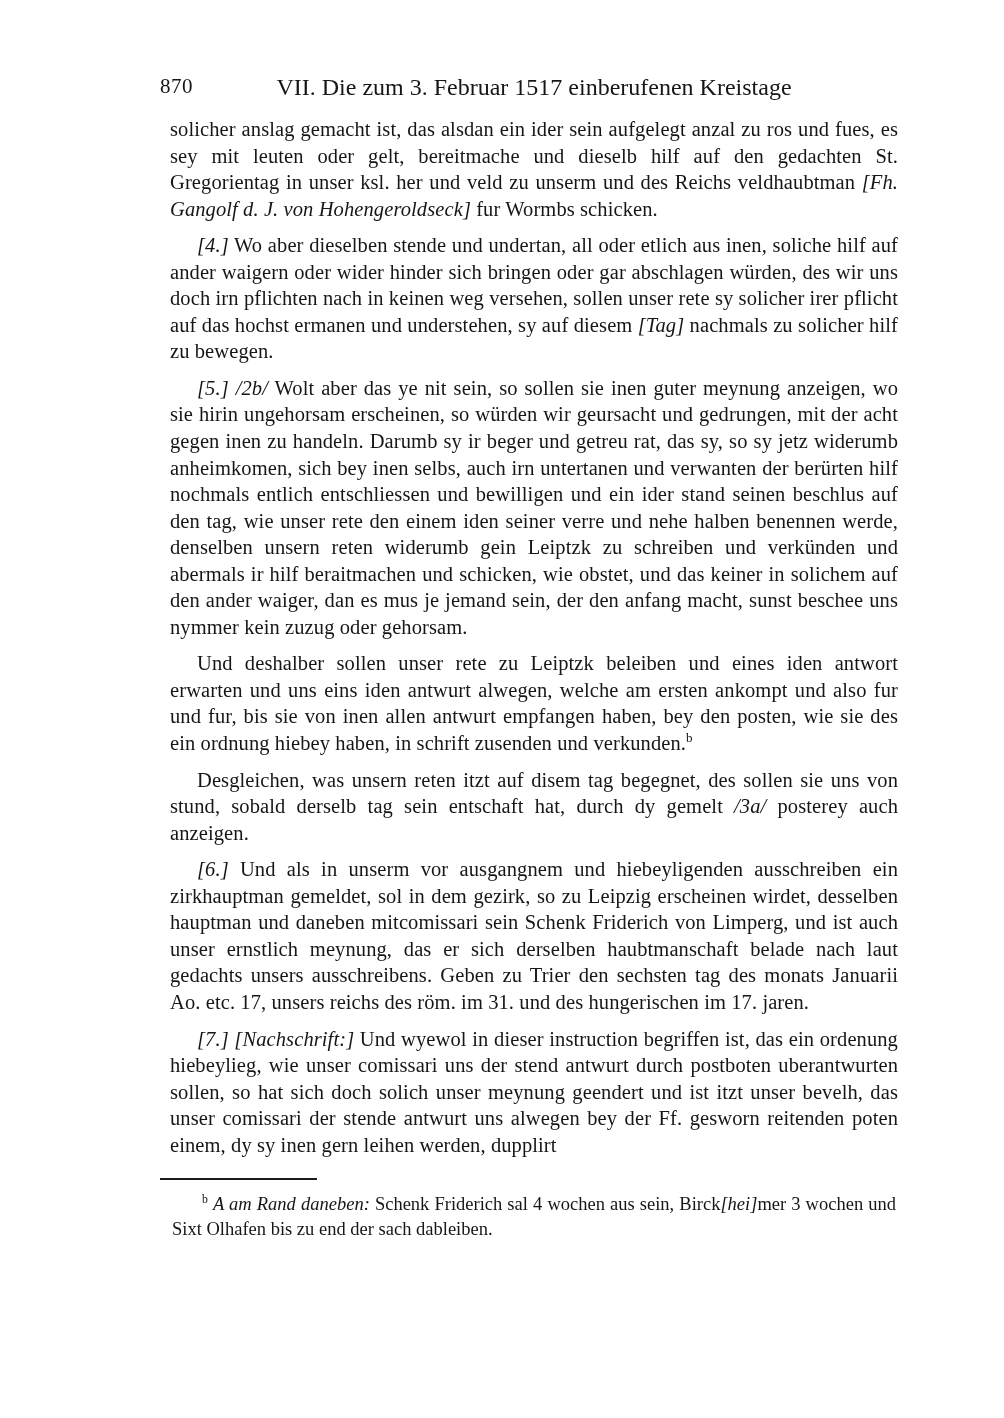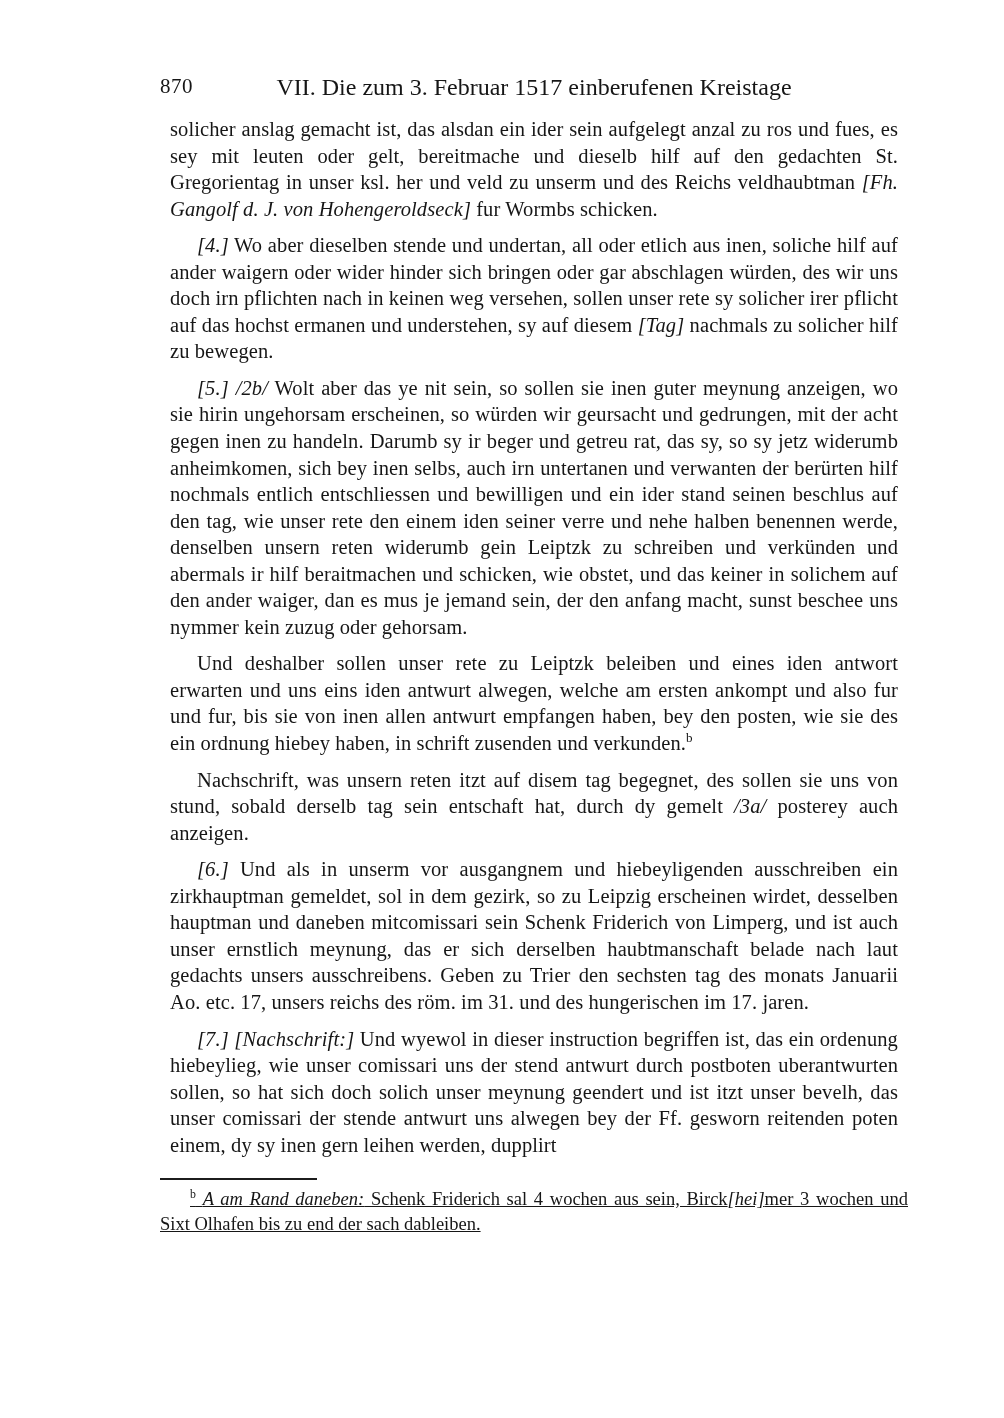--- a/index.html
+++ b/index.html
@@ -49,45 +49,44 @@
     vertical-align: super;
     line-height: 0;
   }
   .footnote-rule {
     width: 157px;
     border: none;
     border-top: 2px solid #1c1c1c;
     margin: 20px 0 7px 0;
   }
   .footnote {
-    margin: 0;
+    margin: 12px;
     font-size: 18.5px;
     line-height: 25px;
     text-align: justify;
     text-indent: 30px;
-    text-decoration: underline;
   }
 </style>
 </head>
 <body>
 
 <div class="page">
   <div class="text-col">
 
     <div class="page-header">
       <span class="page-number">870</span>
       <span class="running-header">VII. Die zum 3. Februar 1517 einberufenen Kreistage</span>
     </div>
 
     <div class="body-text">
         <p><span>solicher anslag gemacht ist, das alsdan ein ider sein aufgelegt anzal zu ros und fues, es sey mit leuten oder gelt, bereitmache und dieselb hilf auf den gedachten St. Gregorientag in unser ksl. her und veld zu unserm und des Reichs veldhaubtman </span><span class="it">[Fh. Gangolf d. J. von Hohengeroldseck]</span><span> fur Wormbs schicken.</span></p>
         <p class="indent"><span class="it">[4.]</span><span> Wo aber dieselben stende und undertan, all oder etlich aus inen, soliche hilf auf ander waigern oder wider hinder sich bringen oder gar abschlagen würden, des wir uns doch irn pflichten nach in keinen weg versehen, sollen unser rete sy solicher irer pflicht auf das hochst ermanen und understehen, sy auf diesem </span><span class="it">[Tag]</span><span> nachmals zu solicher hilf zu bewegen.</span></p>
         <p class="indent"><span class="it">[5.] /2b/</span><span> Wolt aber das ye nit sein, so sollen sie inen guter meynung anzeigen, wo sie hirin ungehorsam erscheinen, so würden wir geursacht und gedrungen, mit der acht gegen inen zu handeln. Darumb sy ir beger und getreu rat, das sy, so sy jetz widerumb anheimkomen, sich bey inen selbs, auch irn untertanen und verwanten der berürten hilf nochmals entlich entschliessen und bewilligen und ein ider stand seinen beschlus auf den tag, wie unser rete den einem iden seiner verre und nehe halben benennen werde, denselben unsern reten widerumb gein Leiptzk zu schreiben und verkünden und abermals ir hilf beraitmachen und schicken, wie obstet, und das keiner in solichem auf den ander waiger, dan es mus je jemand sein, der den anfang macht, sunst beschee uns nymmer kein zuzug oder gehorsam.</span></p>
         <p class="indent"><span>Und deshalber sollen unser rete zu Leiptzk beleiben und eines iden antwort erwarten und uns eins iden antwurt alwegen, welche am ersten ankompt und also fur und fur, bis sie von inen allen antwurt empfangen haben, bey den posten, wie sie des ein ordnung hiebey haben, in schrift zusenden und verkunden.</span><sup>b</sup></p>
-        <p class="indent"><span>Nachschrift, was unsern reten itzt auf disem tag begegnet, des sollen sie uns von stund, sobald derselb tag sein entschaft hat, durch dy gemelt </span><span class="it">/3a/</span><span> posterey auch anzeigen.</span></p>
+        <p class="indent"><span>Desgleichen, was unsern reten itzt auf disem tag begegnet, des sollen sie uns von stund, sobald derselb tag sein entschaft hat, durch dy gemelt </span><span class="it">/3a/</span><span> posterey auch anzeigen.</span></p>
         <p class="indent"><span class="it">[6.]</span><span> Und als in unserm vor ausgangnem und hiebeyligenden ausschreiben ein zirkhauptman gemeldet, sol in dem gezirk, so zu Leipzig erscheinen wirdet, desselben hauptman und daneben mitcomissari sein Schenk Friderich von Limperg, und ist auch unser ernstlich meynung, das er sich derselben haubtmanschaft belade nach laut gedachts unsers ausschreibens. Geben zu Trier den sechsten tag des monats Januarii Ao. etc. 17, unsers reichs des röm. im 31. und des hungerischen im 17. jaren.</span></p>
         <p class="indent"><span class="it">[7.] [Nachschrift:]</span><span> Und wyewol in dieser instruction begriffen ist, das ein ordenung hiebeylieg, wie unser comissari uns der stend antwurt durch postboten uberantwurten sollen, so hat sich doch solich unser meynung geendert und ist itzt unser bevelh, das unser comissari der stende antwurt uns alwegen bey der Ff. gesworn reitenden poten einem, dy sy inen gern leihen werden, dupplirt</span></p>
       </div>
 
     <hr class="footnote-rule">
 
     <p class="footnote"><sup>b</sup><span> </span><span class="it">A am Rand daneben:</span><span> Schenk Friderich sal 4 wochen aus sein, Birck</span><span class="it">[hei]</span><span>mer 3 wochen und Sixt Olhafen bis zu end der sach dableiben.</span></p>
 
   </div>
 </div>

